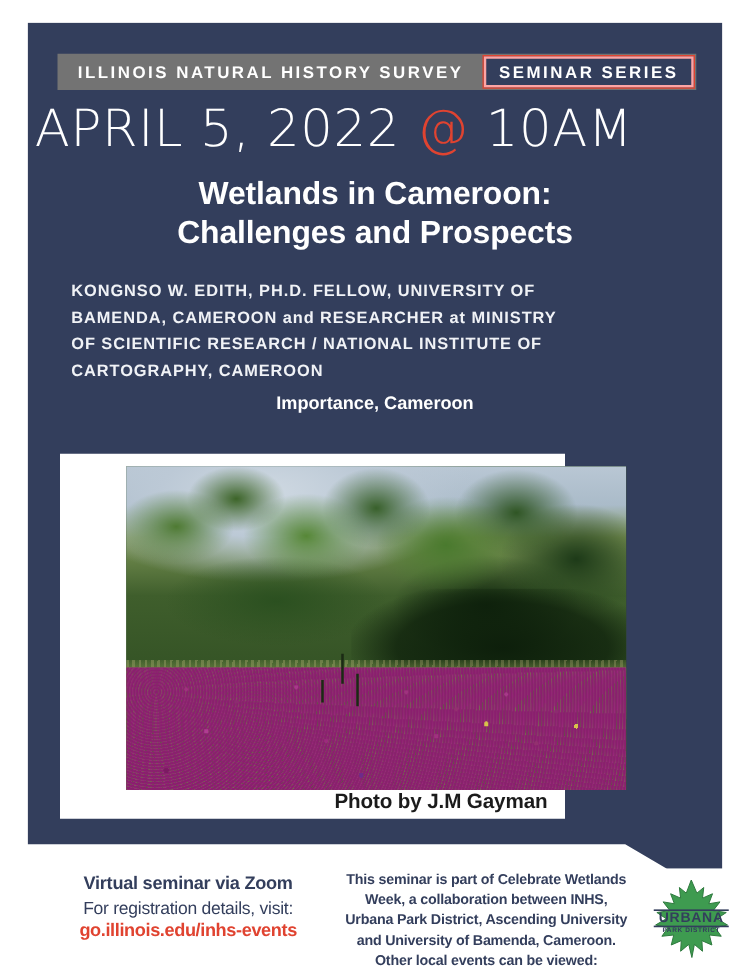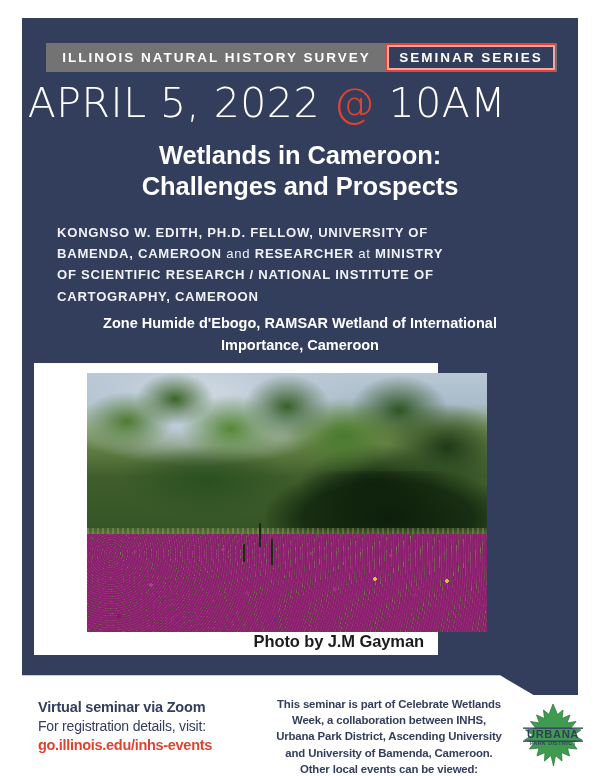--- a/index.html
+++ b/index.html
@@ -112,41 +112,41 @@
     text-align: left;
     color: #F0F2F6;
     font-size: 13.1px;
     font-weight: bold;
     letter-spacing: 0.75px;
     line-height: 1.62;
     text-transform: uppercase;
   }
   #speaker .lc {
     text-transform: lowercase;
-    font-weight: normal;
+    font-weight: bold;
     text-align: right;
   }
 
   
   #site-subtitle {
     position: absolute;
     left: 55px;
     top: 313px;
     width: 490px;
     text-align: center;
     color: #ffffff;
     font-size: 14.5px;
     font-weight: bold;
     line-height: 1.5;
   }
 
   
   #photo-frame {
     position: absolute;
-    left: 34px;
+    left: 48px;
     top: 363px;
     width: 404px;
     height: 292px;
     background: #ffffff;
   }
   #photo {
     position: absolute;
     left: 53px;
     top: 10px;
     width: 400px;
@@ -253,21 +253,21 @@
     top: 696px;
     width: 600px;
     height: 80px;
     background: #ffffff;
   }
   #footer-left {
     position: absolute;
     left: 38px;
     top: 2px;
     width: 225px;
-    text-align: left;
+    text-align: center;
     line-height: 1.34;
   }
   #zoom-heading {
     color: #333E5C;
     font-size: 14.5px;
     font-weight: bold;
     letter-spacing: -0.2px;
   }
   #reg-line {
     color: #333E5C;
@@ -324,21 +324,20 @@
   </div>
 
   <div id="speaker">
     <div>KONGNSO W. EDITH, PH.D. FELLOW, UNIVERSITY OF</div>
     <div><span>BAMENDA, CAMEROON </span><span class="lc">and</span><span> RESEARCHER </span><span class="lc">at</span><span> MINISTRY</span></div>
     <div>OF SCIENTIFIC RESEARCH / NATIONAL INSTITUTE OF</div>
     <div>CARTOGRAPHY, CAMEROON</div>
   </div>
 
   <div id="site-subtitle">
-    <div>Zone Humide d'Ebogo, RAMSAR Wetland of International</div>
     <div>Importance, Cameroon</div>
   </div>
 
   <div id="photo-frame">
     <div id="photo" aria-label="Wetland with purple water lilies and dense green forest canopy">
       <div class="sky"></div>
       <div class="canopy"></div>
       <div class="darkbank"></div>
       <div class="reeds"></div>
       <div class="water-edge"></div>

